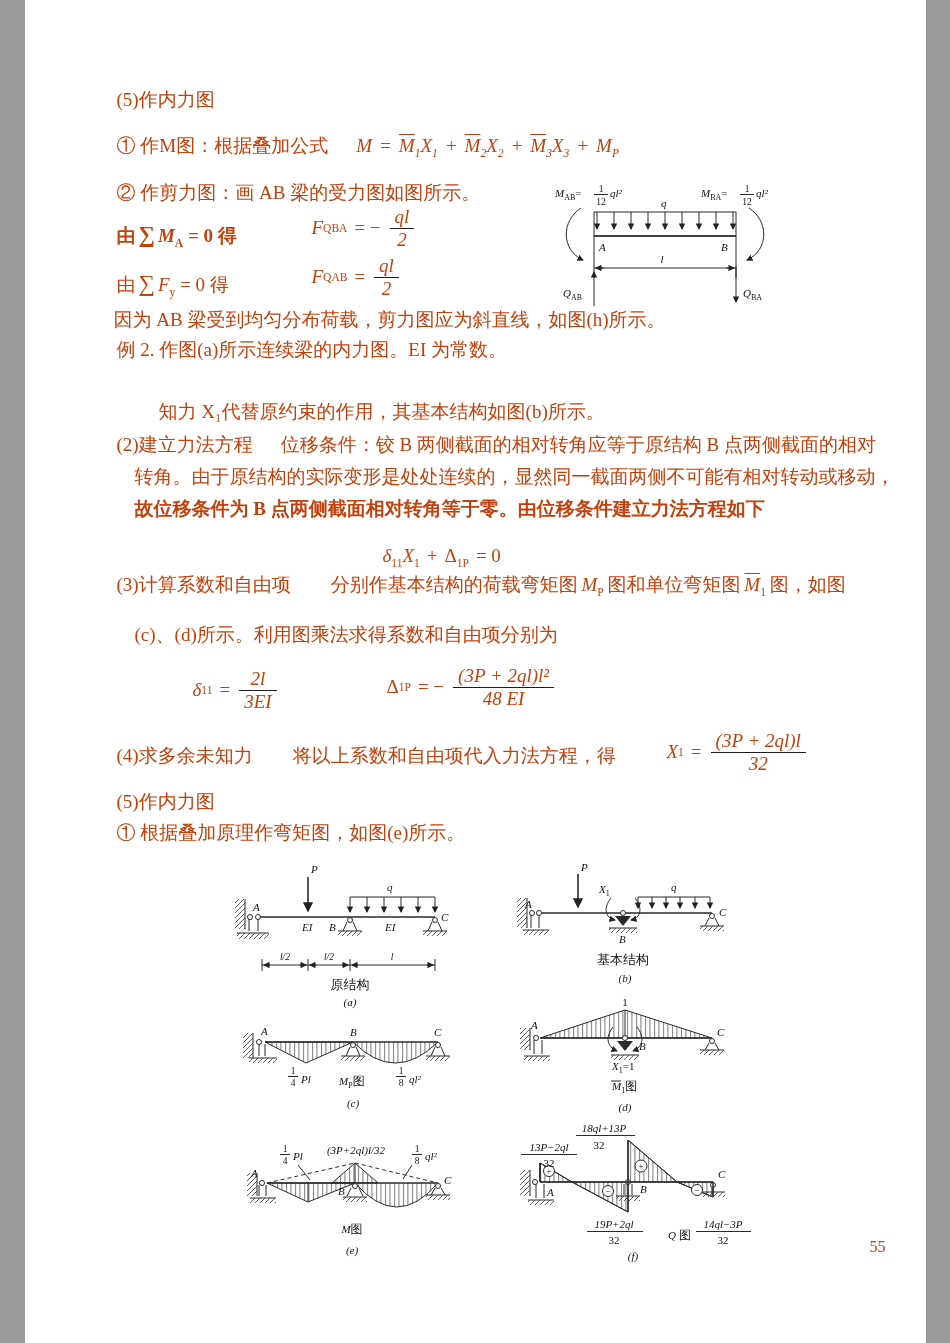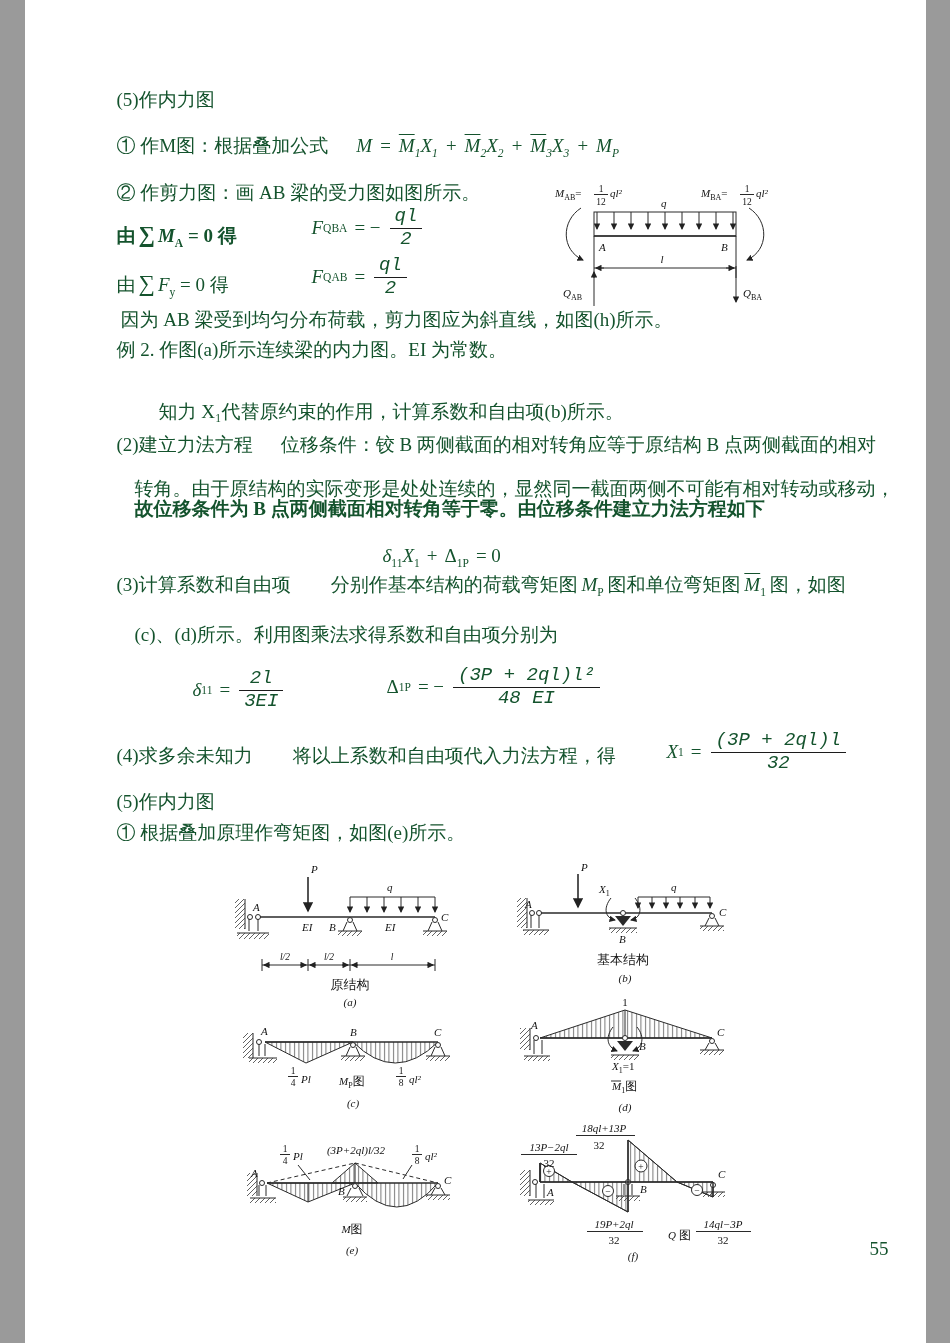--- a/index.html
+++ b/index.html
@@ -1,35 +1,35 @@
 <!DOCTYPE html>
 <html><head>
 <meta charset="utf-8">
 <style>
   * { margin:0; padding:0; box-sizing:border-box; }
   html,body { background:#9a9a9a; }
   .page {
     position:relative; width:901px; height:1343px; margin:0 auto;
     background:#ffffff; overflow:hidden;
     font-family:"Liberation Serif","DejaVu Serif",serif;
-    color:#14532d;
+    color:#c2410c;
   }
   .ln { position:absolute; font-size:19px; white-space:nowrap; line-height:1.25; }
   .ln i, .mv { font-style:italic; }
   sub { font-size:11.5px; line-height:0; }
   .ov { text-decoration:overline; }
   .sigma { font-size:23px; margin:0 3px; }
   .eqs { margin:0 7px; }
   .gap28 { display:inline-block; width:28px; }
   .gap40 { display:inline-block; width:40px; }
-  .frac { display:inline-flex; flex-direction:column; text-align:center; vertical-align:middle; line-height:1.15; margin:0 2px;font-family:Liberation Mono, monospace; }
+  .frac { display:inline-flex; flex-direction:column; text-align:center; vertical-align:middle; line-height:1.15; margin:0 2px; }
   .frac .fn { border-bottom:1.3px solid #1c1c1c; padding:0 5px; }
   .frac .fd { padding:0 5px; }
   .frow { display:flex; align-items:center; }
-  .pageno { position:absolute; font-size:19px; }
+  .pageno { position:absolute; font-size:16px; }
   svg.fig { position:absolute; overflow:visible; }
   .fig line, .fig path, .fig rect, .fig polygon, .fig polyline, .fig circle {
     stroke:#2a2a2a; stroke-width:1; fill:none;
   }
   .fig .thick { stroke-width:1.7; }
   .fig .dash { stroke-dasharray:4 3; }
   .fig text { stroke:none; fill:#141414; font-size:11px; font-family:"Liberation Serif","DejaVu Serif",serif; }
   .fig .it { font-style:italic; }
   .fig .sm { font-size:9.5px; }
   .fig .ss { font-size:8px; }
@@ -68,29 +68,29 @@
   <div class="ln frow" style="left:287px;top:255px;">
     <i>F</i>
       <sub>QAB</sub>
       <span class="eqs">=</span>
       <span class="frac">
         <span class="fn mv">ql</span>
         <span class="fd mv">2</span>
       </span>
   </div>
 
-  <div class="ln" style="left:96px;top:308px;">因为 AB 梁受到均匀分布荷载，剪力图应为斜直线，如图(h)所示。</div>
+  <div class="ln" style="left:89px;top:308px;">因为 AB 梁受到均匀分布荷载，剪力图应为斜直线，如图(h)所示。</div>
   <div class="ln" style="left:92px;top:338px;">例 2. 作图(a)所示连续梁的内力图。EI 为常数。</div>
 
-  <div class="ln" style="left:134px;top:400px;">知力 X₁代替原约束的作用，计算系数和自由项(b)所示。</div>
+  <div class="ln" style="left:134px;top:400px;">知力 X₁代替原约束的作用，其基本结构如图(b)所示。</div>
 
   <div class="ln" style="left:92px;top:433px;">
     <span>(2)建立力法方程</span><span class="gap28"></span><span>位移条件：铰 B 两侧截面的相对转角应等于原结构 B 点两侧截面的相对</span>
   </div>
-  <div class="ln" style="left:110px;top:465px;margin-top:12px;">转角。由于原结构的实际变形是处处连续的，显然同一截面两侧不可能有相对转动或移动，</div>
+  <div class="ln" style="left:110px;top:465px;">转角。由于原结构的实际变形是处处连续的，显然同一截面两侧不可能有相对转动或移动，</div>
   <div class="ln" style="left:110px;top:497px;font-weight:bold;">故位移条件为 B 点两侧截面相对转角等于零。由位移条件建立力法方程如下</div>
 
   <div class="ln" style="left:358px;top:544px;">
     <i>δ</i><sub>11</sub><i>X</i><sub>1</sub><span class="eqs">+</span><span>Δ</span><sub>1P</sub><span class="eqs">= 0</span>
   </div>
 
   <div class="ln" style="left:92px;top:573px;">
     <span>(3)计算系数和自由项</span><span class="gap40"></span><span>分别作基本结构的荷载弯矩图</span> <i>M</i><sub>P</sub> <span>图和单位弯矩图</span> <i class="ov">M</i><sub>1</sub> <span>图，如图</span>
   </div>
   <div class="ln" style="left:110px;top:623px;">(c)、(d)所示。利用图乘法求得系数和自由项分别为</div>

